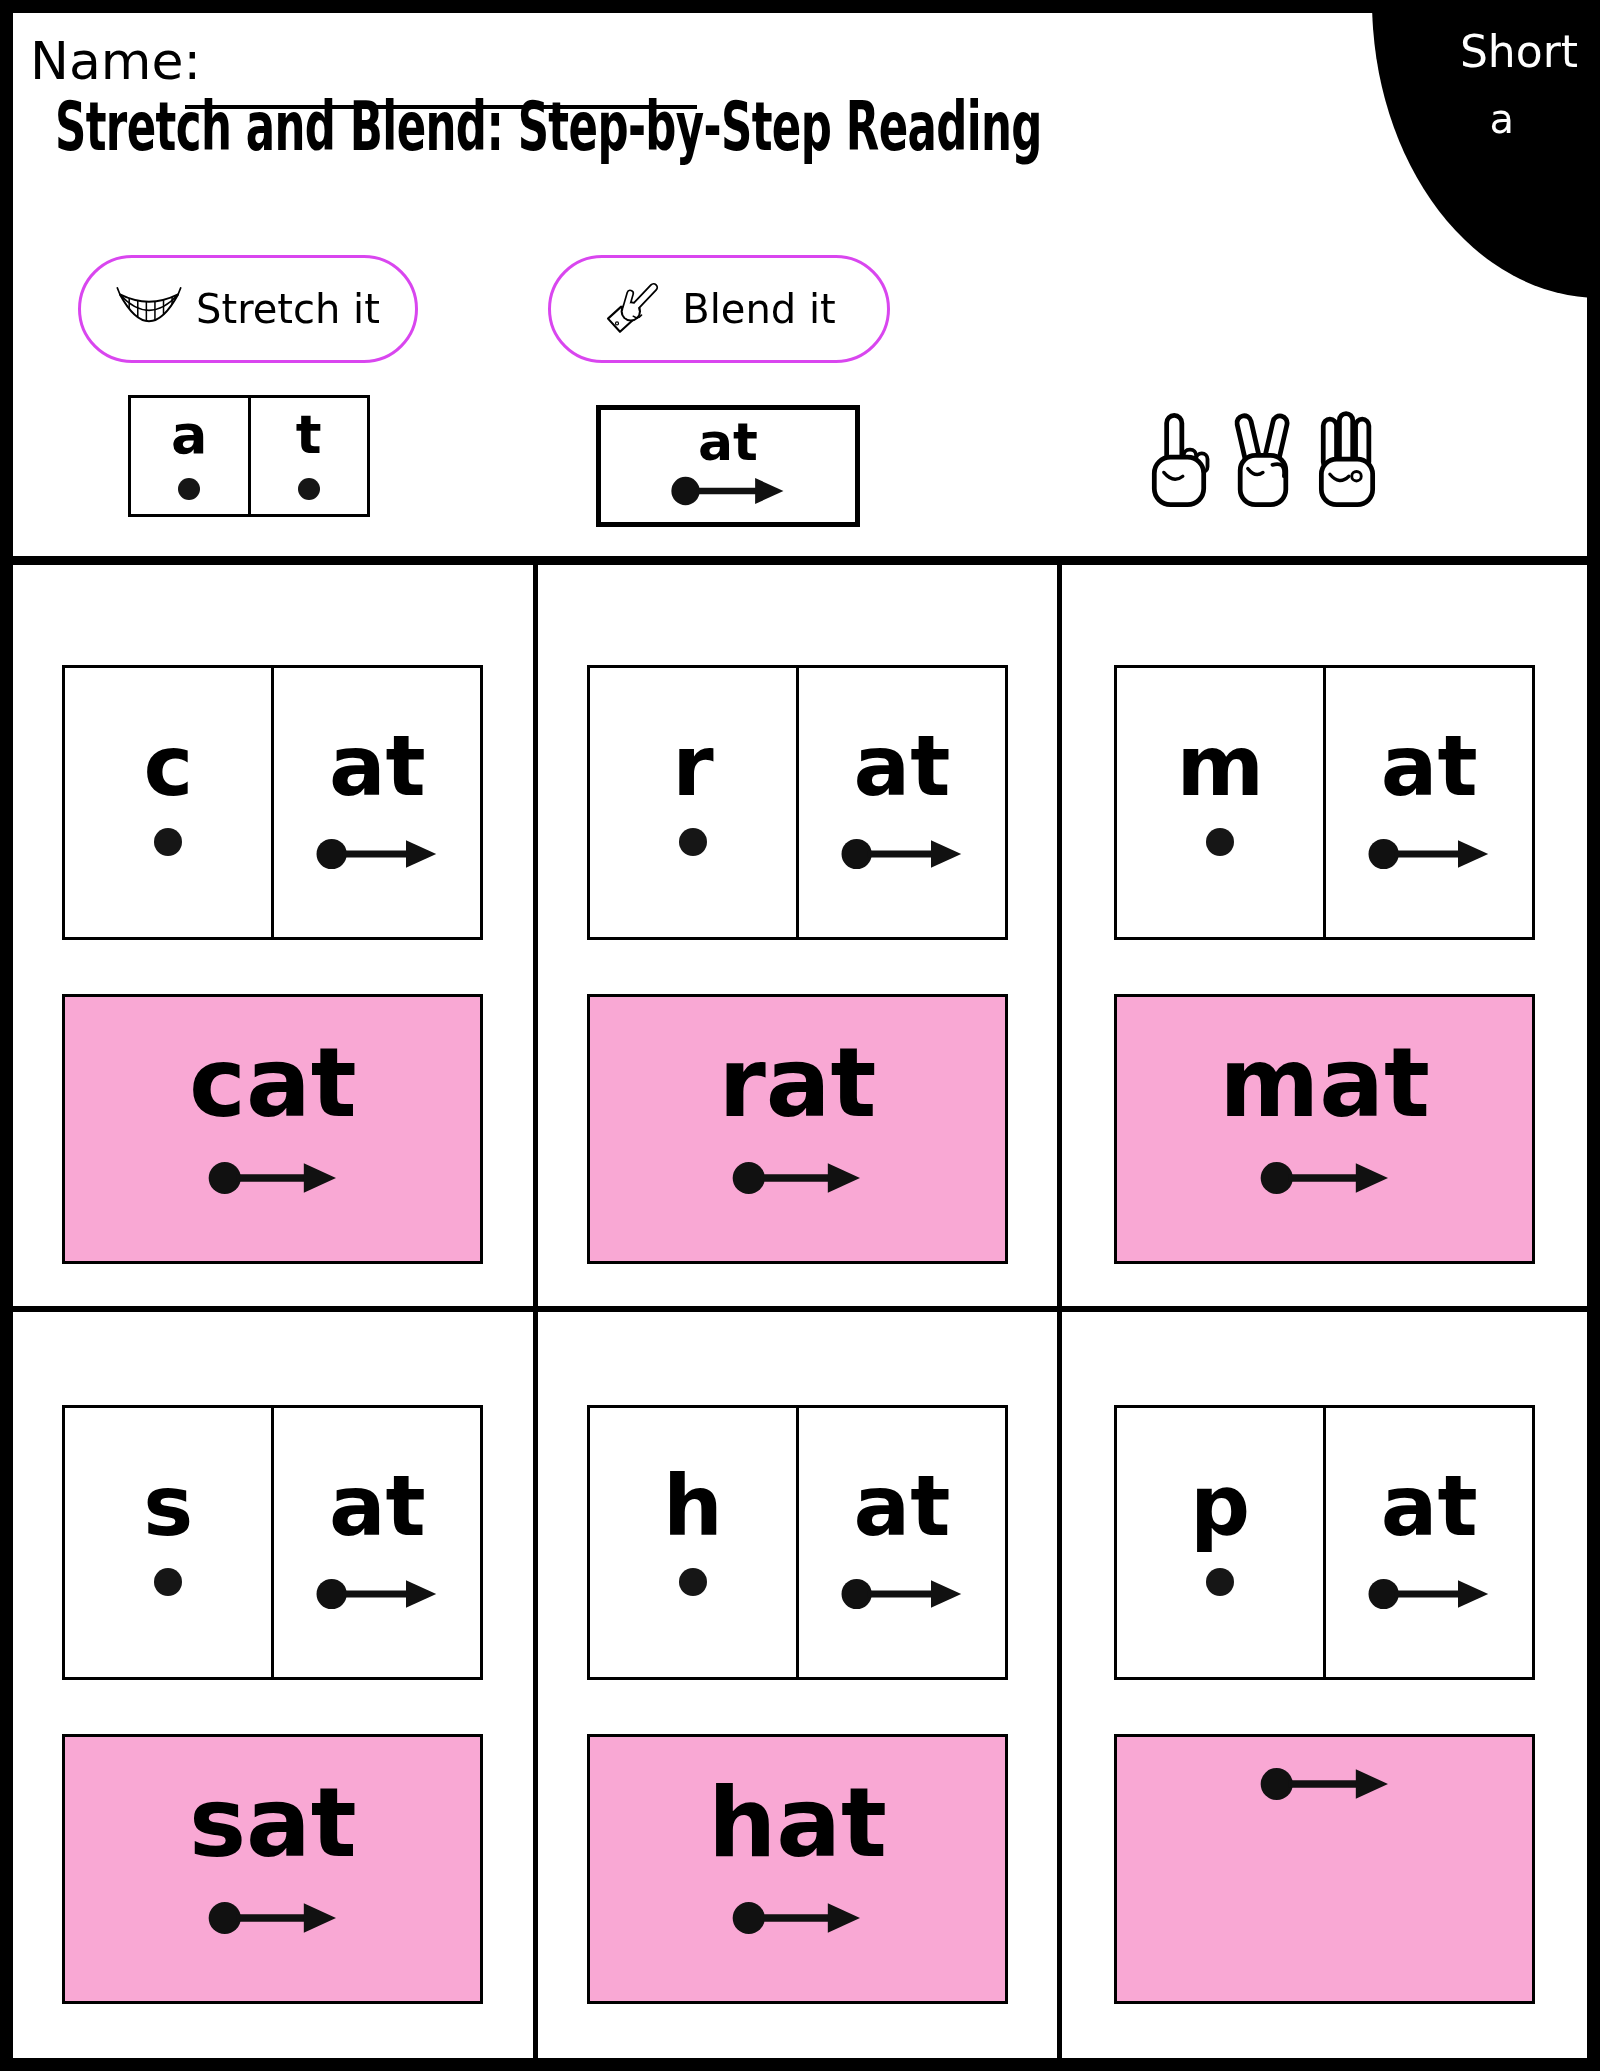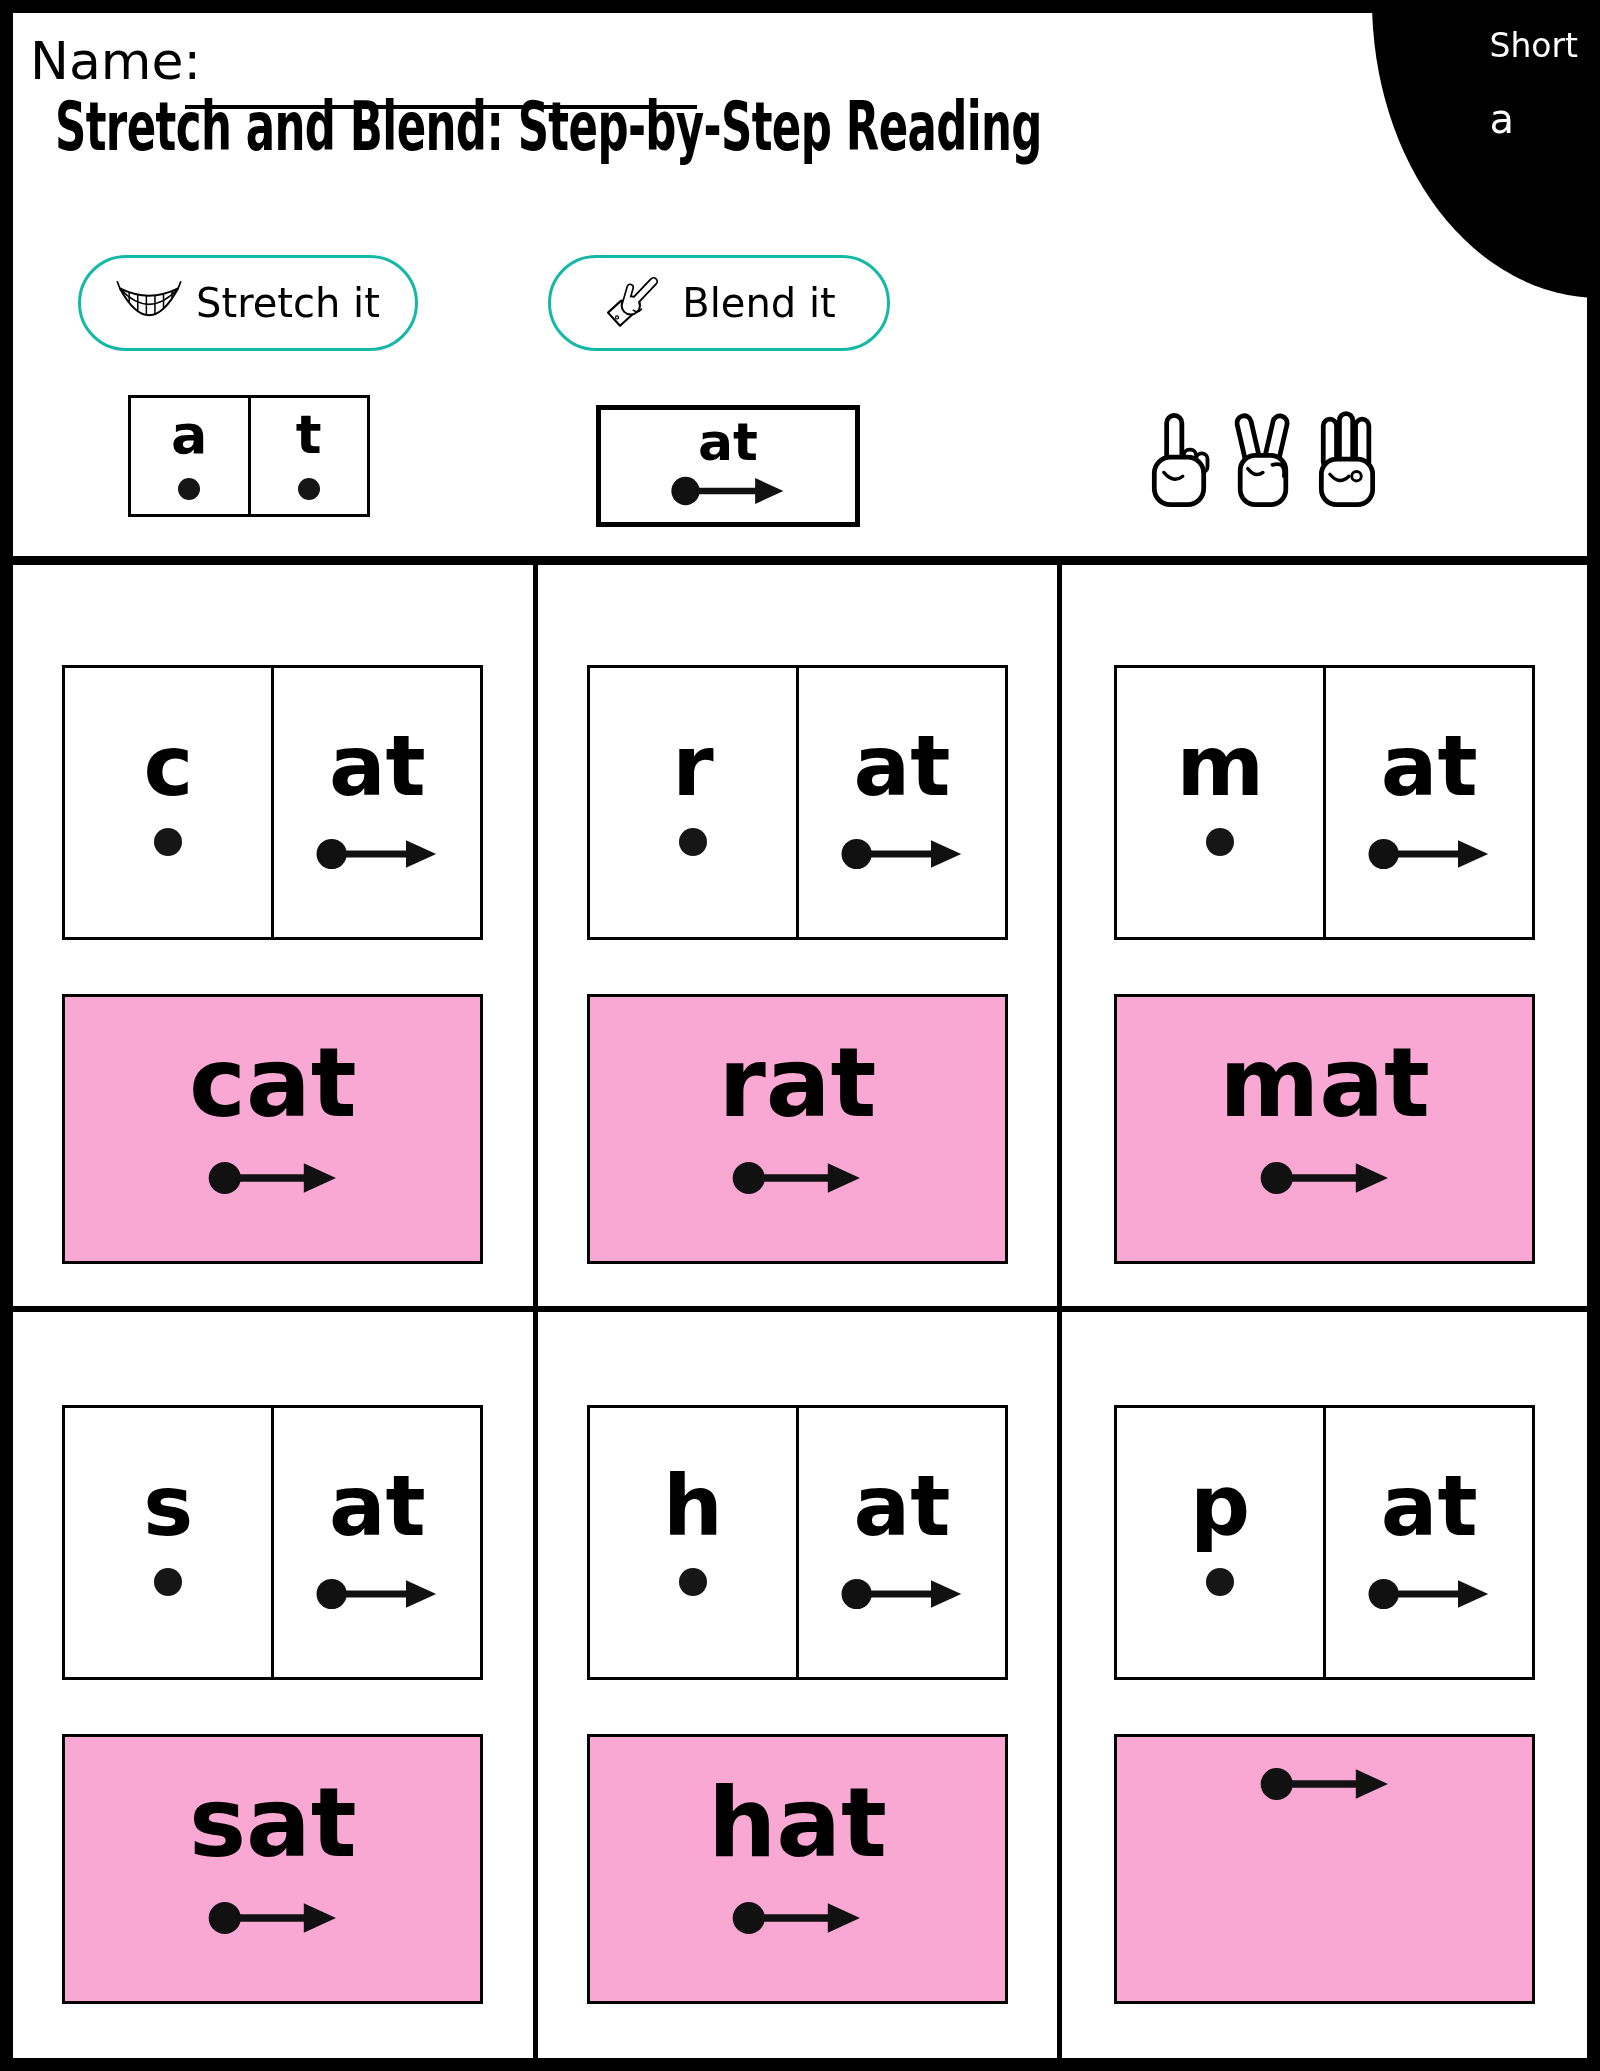--- a/index.html
+++ b/index.html
@@ -21,32 +21,32 @@
   .name-line{
     position:absolute;left:172px;top:47px;width:512px;height:45px;
     border-bottom:4px solid #000;
   }
   .corner{
     position:absolute;top:-13px;right:-13px;
     width:228px;height:298px;background:#000;
     border-bottom-left-radius:100%;
     z-index:5;color:#fff;
   }
-  .corner-line1{position:absolute;top:26px;right:22px;font-size:33px;}
+  .corner-line1{position:absolute;top:26px;right:22px;font-size:44px;}
   .corner-line2{position:absolute;top:96px;right:86px;font-size:40px;}
   .title{
     position:absolute;left:42px;top:74px;margin:0;
     font-size:68px;font-weight:700;white-space:nowrap;
     transform:scaleX(.64);transform-origin:left top;
     letter-spacing:-1px;
   }
   
   .pill{
-    position:absolute;top:242px;height:96px;
-    border:3px solid #14b8a6;border-radius:56px;
+    position:absolute;top:242px;height:108px;
+    border:3px solid #d946ef;border-radius:56px;
     display:flex;align-items:center;justify-content:center;gap:14px;
     font-size:40px;box-sizing:border-box;background:#fff;
   }
   .pill-stretch{left:65px;width:340px;}
   .pill-blend{left:535px;width:342px;}
   .pill-both{left:948px;width:565px;}
   .pill svg{flex:0 0 auto;}
   
   .ex-seg{
     position:absolute;left:115px;top:382px;width:242px;height:122px;

